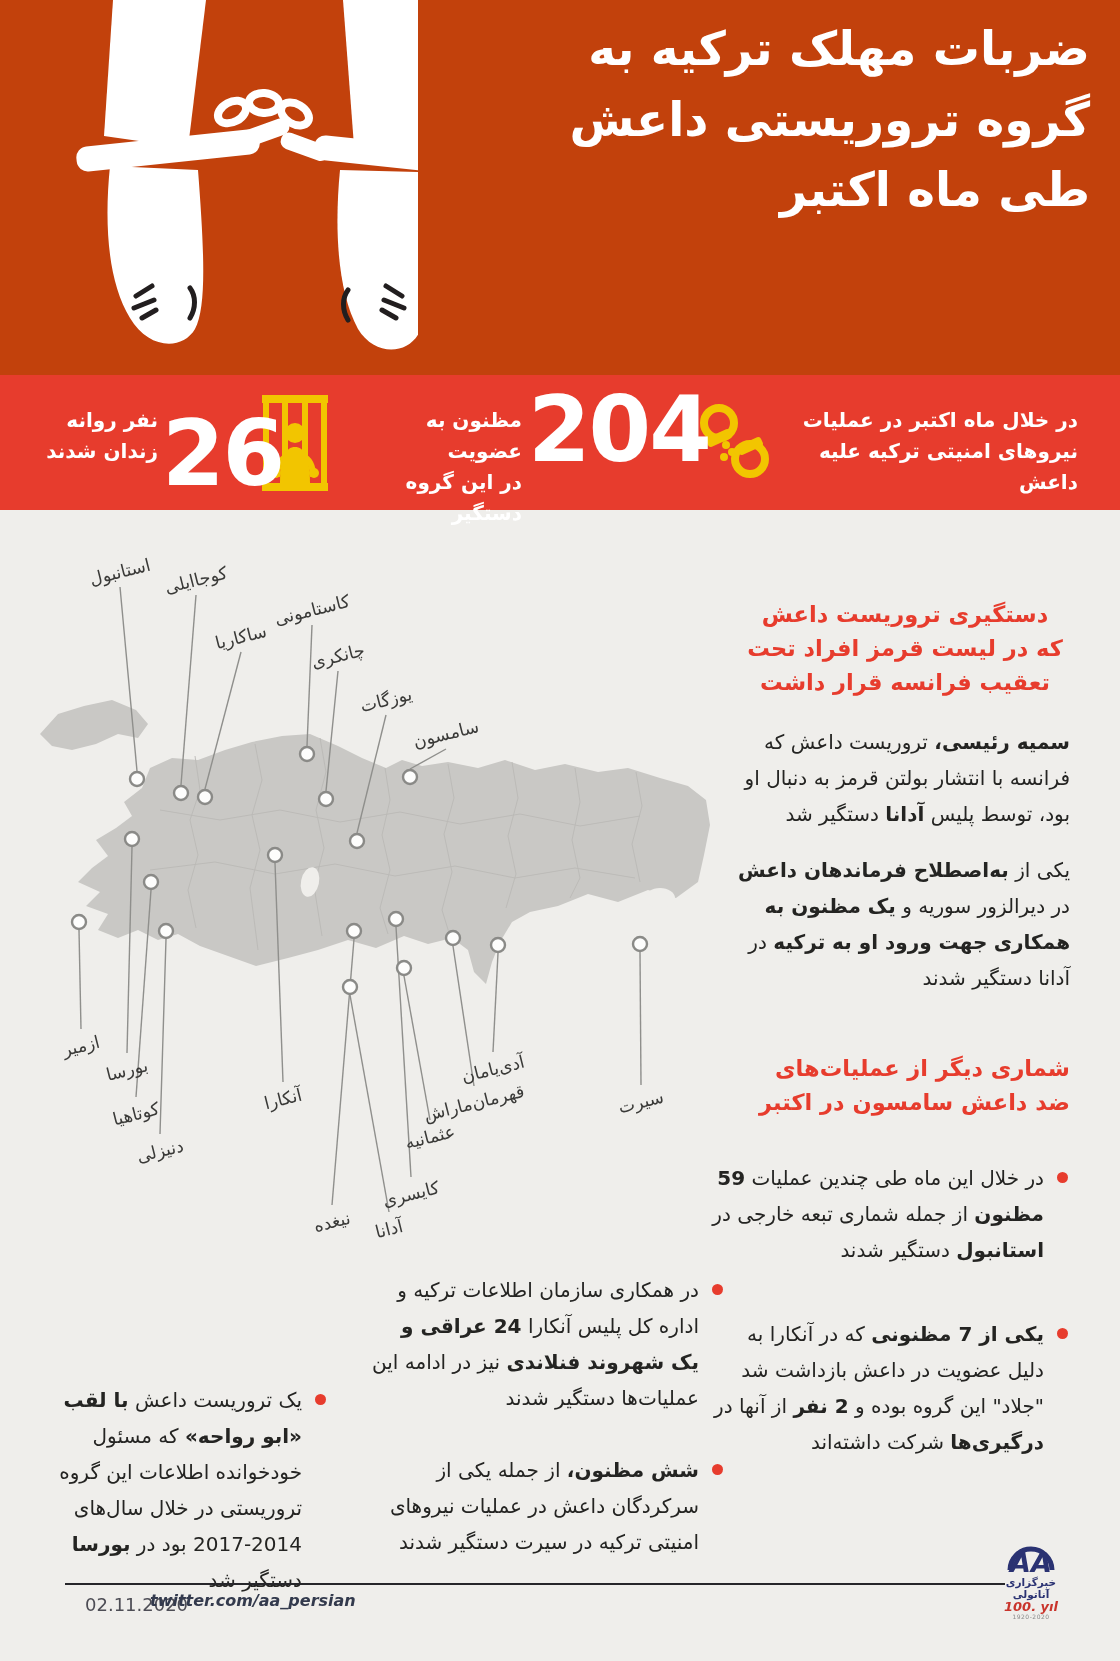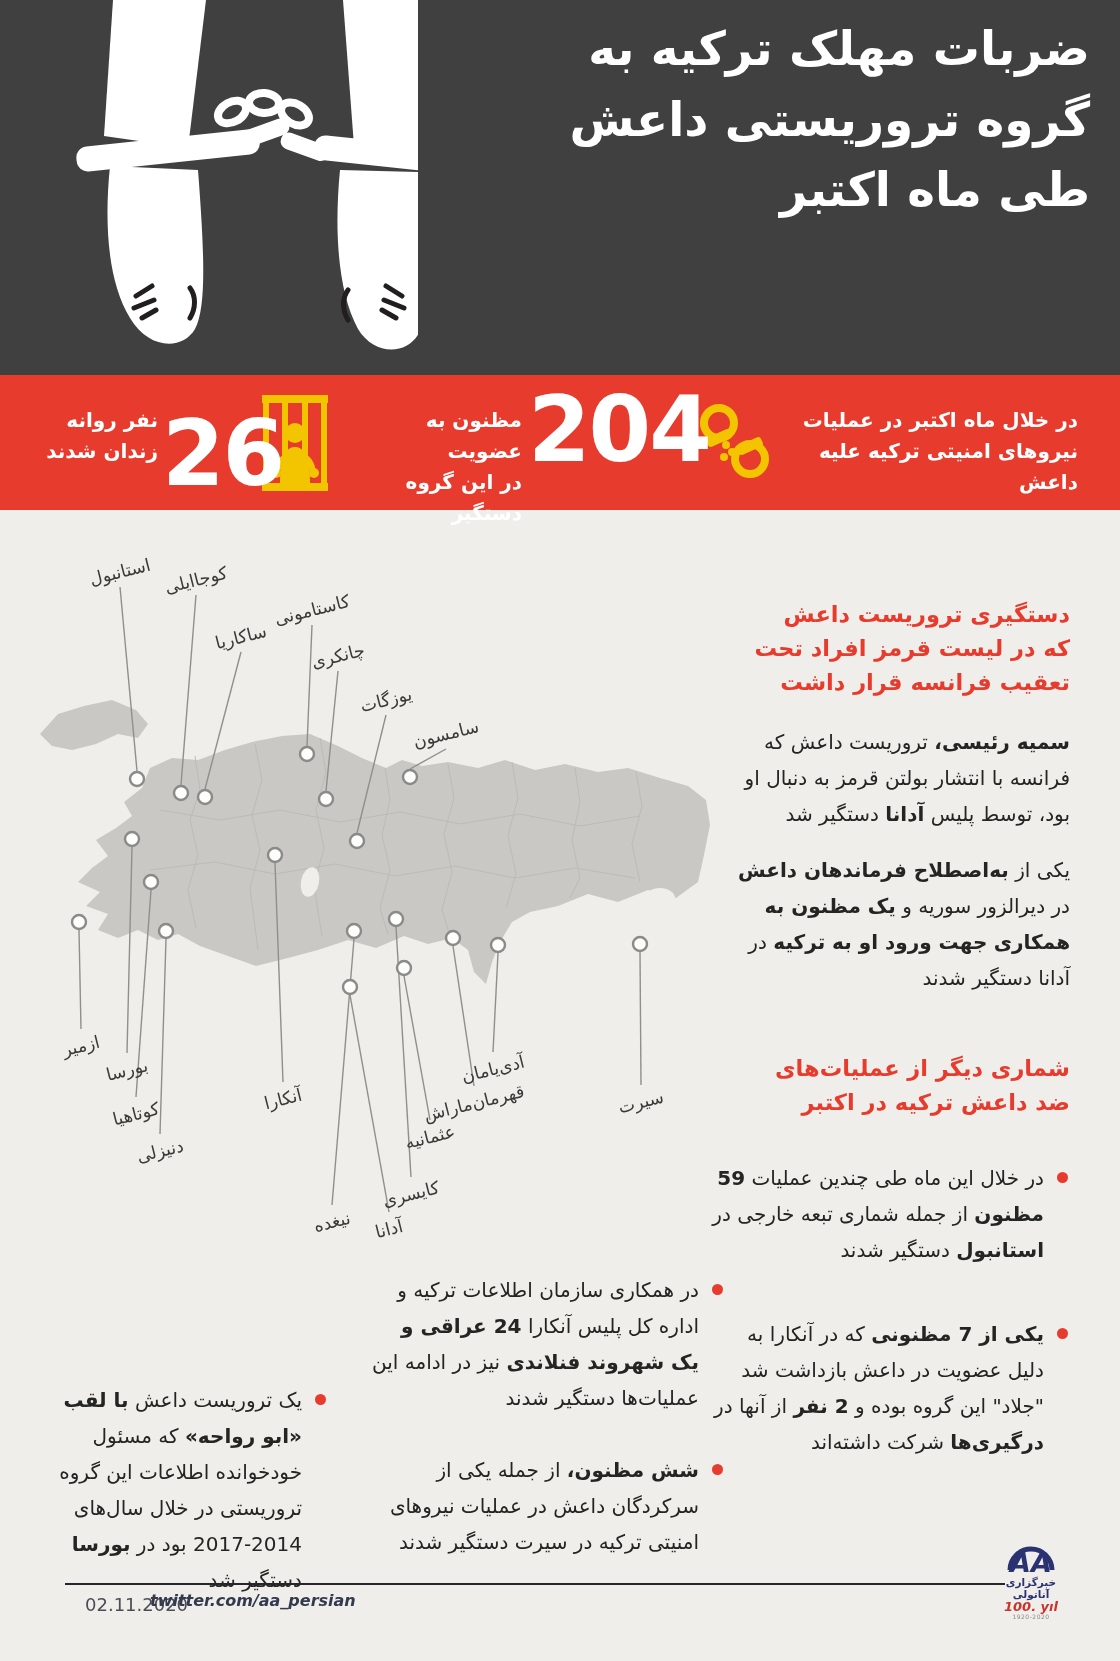--- a/index.html
+++ b/index.html
@@ -2,21 +2,21 @@
 <html lang="fa"><head>
 <meta charset="utf-8">
 <style>
   html,body{margin:0;padding:0;background:#d8d6d2;}
   .page{
     position:relative; width:1120px; height:1661px; margin:0 auto;
     background:#efeeeb; overflow:hidden;
     font-family:"DejaVu Sans", sans-serif; color:#1d1d1b;
   }
   
-  .header{position:absolute; left:0; top:0; width:1120px; height:375px; background:#404040;}
+  .header{position:absolute; left:0; top:0; width:1120px; height:375px; background:#c2410c;}
   .illustration{position:absolute; left:18px; top:0; width:400px; height:370px;}
   .title{
     position:absolute; top:14px; right:30px; width:670px;
     direction:rtl; text-align:right; color:#ffffff;
     font-size:47px; font-weight:700; line-height:1.5; white-space:pre-line;
   }
   .subtitle{
     position:absolute; top:262px; right:30px; width:680px;
     direction:rtl; text-align:right; color:#ffffff;
     font-size:21px; font-weight:700; line-height:1.6; white-space:pre-line;
@@ -229,28 +229,28 @@
       <div class="city-label" style="left: 283px; top: 589px;">آنکارا</div>
       <div class="city-label" style="left: 411px; top: 684px;">کایسری</div>
       <div class="city-label" style="left: 332px; top: 712px;">نیغده</div>
       <div class="city-label" style="left: 389px; top: 719px;">آدانا</div>
       <div class="city-label" style="left: 430px; top: 627px;">عثمانیه</div>
       <div class="city-label" style="left: 474px; top: 593px;">قهرمان‌ماراش</div>
       <div class="city-label" style="left: 493px; top: 559px;">آدی‌یامان</div>
       <div class="city-label" style="left: 641px; top: 592px;">سیرت</div>
     </div>
 
-  <div class="red-heading" style="top:598px;">دستگیری تروریست داعش
+  <div class="red-heading" style="top:598px;text-align:center;">دستگیری تروریست داعش
 که در لیست قرمز افراد تحت
 تعقیب فرانسه قرار داشت</div>
   <div class="body-par" style="top:724px; right:50px; width:330px;"><span style="font-weight: 700;">سمیه رئیسی،</span><span> تروریست داعش که فرانسه با انتشار بولتن قرمز به دنبال او بود، توسط پلیس </span><span style="font-weight: 700;">آدانا</span><span> دستگیر شد</span></div>
   <div class="body-par" style="top:852px; right:50px; width:335px;"><span>یکی از </span><span style="font-weight: 700;">به‌اصطلاح فرماندهان داعش</span><span> در دیرالزور سوریه و </span><span style="font-weight: 700;">یک مظنون به همکاری</span><span> </span><span style="font-weight: 700;">جهت ورود او به ترکیه</span><span> در آدانا دستگیر شدند</span></div>
 
   <div class="red-heading" style="top:1052px;">شماری دیگر از عملیات‌های
-ضد داعش ترکیه در اکتبر</div>
+ضد داعش سامسون در اکتبر</div>
   <div class="body-par bullet" style="top:1160px; right:50px; width:332px;"><span>در خلال این ماه طی چندین عملیات </span><span style="font-weight: 700;">59 مظنون</span><span> از جمله شماری تبعه خارجی در </span><span style="font-weight: 700;">استانبول</span><span> دستگیر شدند</span></div>
   <div class="body-par bullet" style="top:1316px; right:50px; width:332px;"><span style="font-weight: 700;">یکی از 7 مظنونی</span><span> که در آنکارا به دلیل عضویت در داعش بازداشت شد "جلاد" این گروه بوده و </span><span style="font-weight: 700;">2 نفر</span><span> از آنها در </span><span style="font-weight: 700;">درگیری‌ها</span><span> شرکت داشته‌اند</span></div>
 
   <div class="body-par bullet" style="top:1272px; right:395px; width:330px;"><span>در همکاری سازمان اطلاعات ترکیه و اداره کل پلیس آنکارا </span><span style="font-weight: 700;">24 عراقی و یک شهروند فنلاندی</span><span> نیز در ادامه این عملیات‌ها دستگیر شدند</span></div>
   <div class="body-par bullet" style="top:1452px; right:395px; width:330px;"><span style="font-weight: 700;">شش مظنون،</span><span> از جمله یکی از سرکردگان داعش در عملیات نیروهای امنیتی ترکیه در سیرت دستگیر شدند</span></div>
 
   <div class="body-par bullet" style="top:1382px; right:792px; width:280px;"><span>یک تروریست داعش </span><span style="font-weight: 700;">با لقب «ابو رواحه»</span><span> که مسئول خودخوانده اطلاعات این گروه تروریستی در خلال سال‌های 2014-2017 بود در </span><span style="font-weight: 700;">بورسا</span><span> دستگیر شد</span></div>
 
   <div class="footer-line"></div>
   <div class="footer-date">02.11.2020</div>

